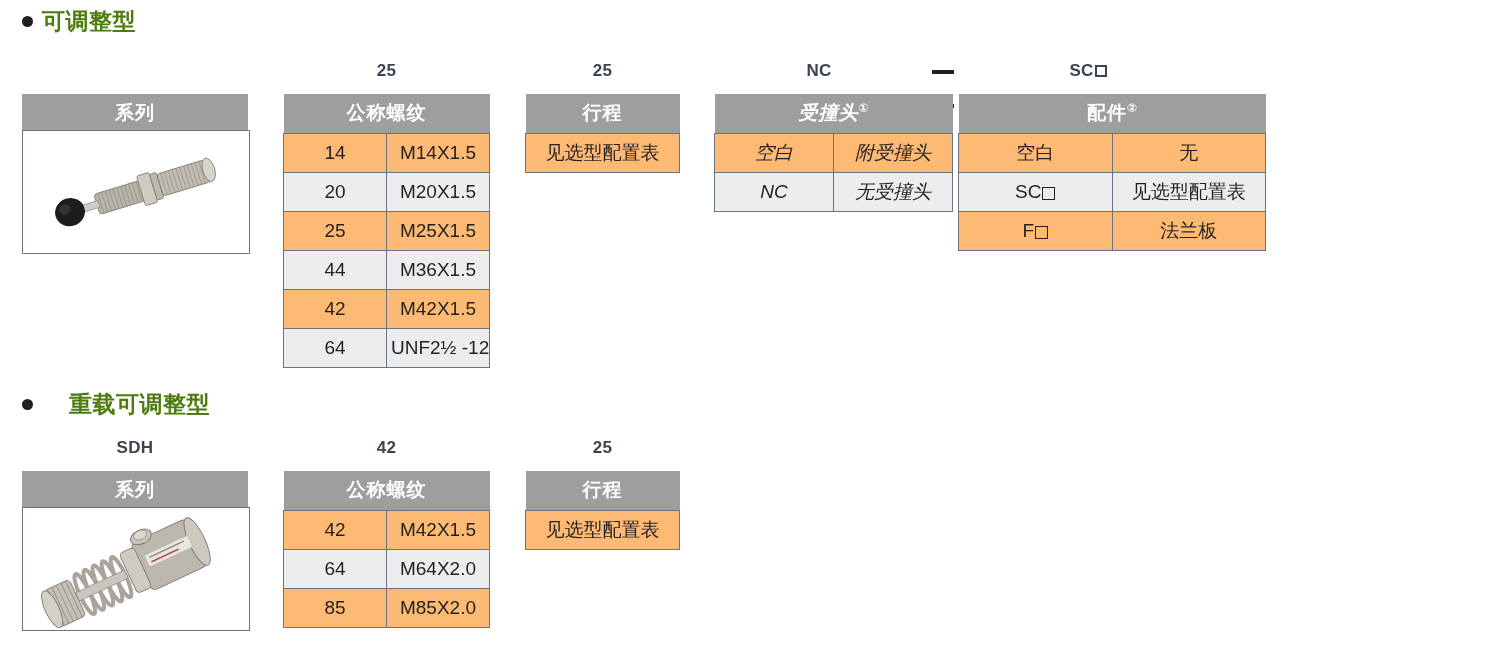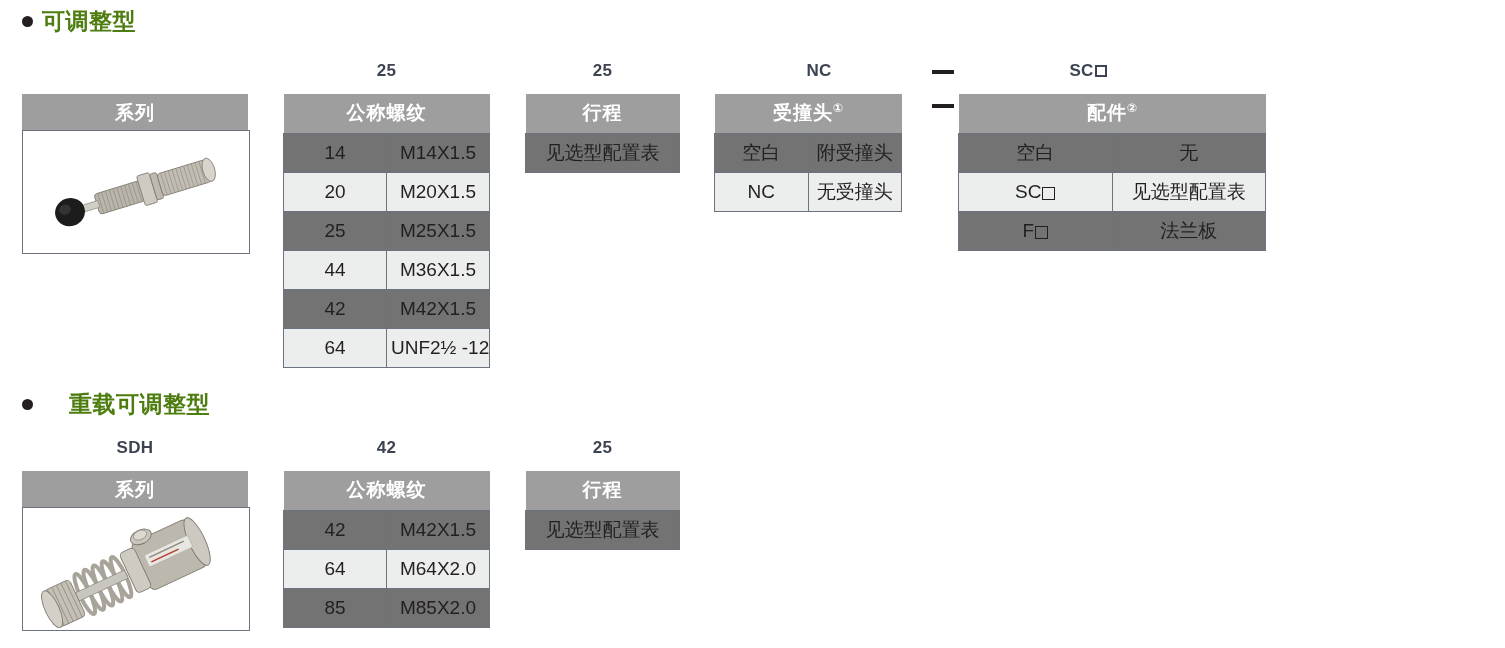--- a/index.html
+++ b/index.html
@@ -86,21 +86,21 @@
     font-size: 12px;
     vertical-align: super;
     letter-spacing: 0;
   }
   .tbl td {
     border: 1px solid #6b7280;
     text-align: center;
     padding: 5px 4px;
     height: 28px;
     color: #231f20;
-    background: #737373;
+    background: #fdba74;
     white-space: nowrap;
   }
   .tbl tr.alt td {
     background: #eceeee;
   }
   .tbl td.code-col {
     width: 58px;
   }
   .tbl td .sq {
     display: inline-block;
@@ -230,21 +230,21 @@
   <tbody>
       <tr>
     <th>行程</th>
   </tr>
   <tr>
     <td>见选型配置表</td>
   </tr>
 </tbody>
   </table>
 
-<table class="tbl" style="left:714px; top:94px; width:188px;">
+<table class="tbl" style="left:714px; top:94px; width:239px;font-style:italic;">
   <tbody>
       <tr>
     <th colspan="2"><span>受撞头</span><span class="sup">①</span></th>
   </tr>
   <tr>
     <td class="code-col">空白</td>
     <td>附受撞头</td>
   </tr>
   <tr class="alt">
     <td class="code-col">NC</td>

